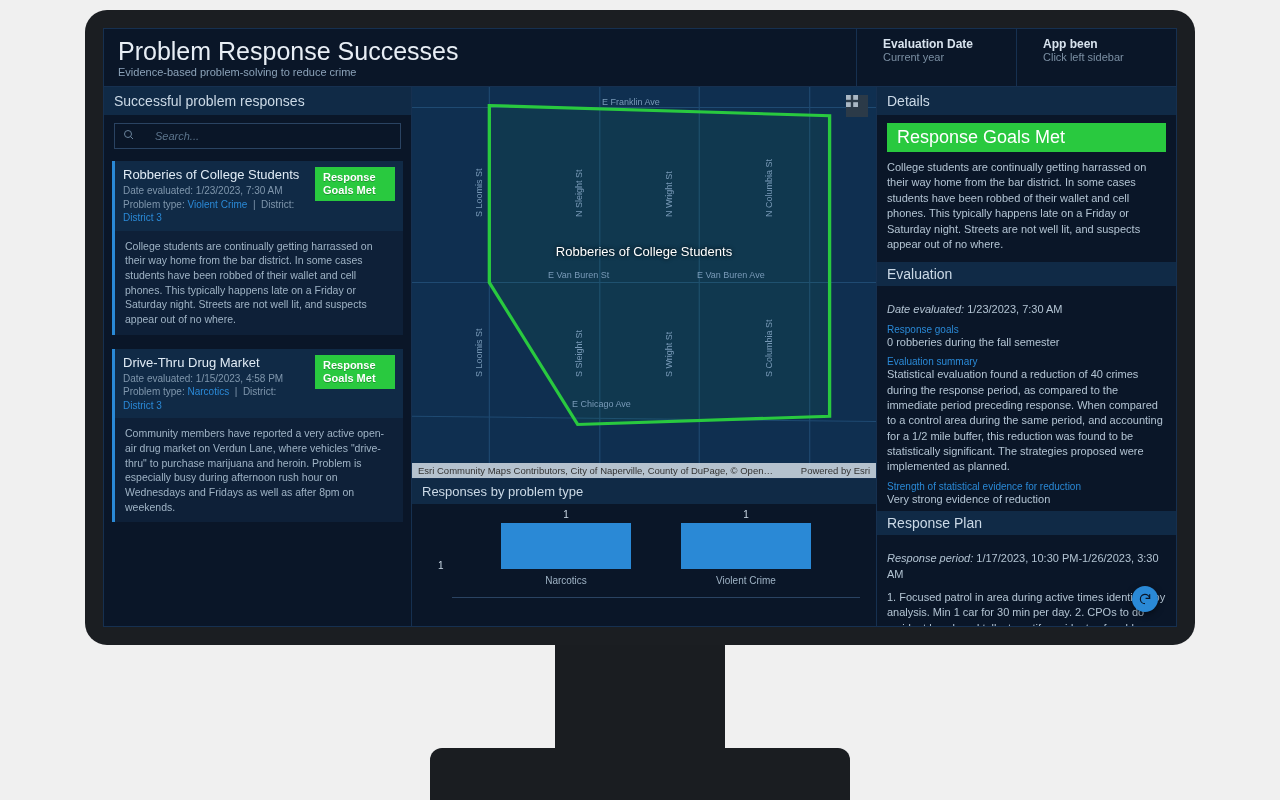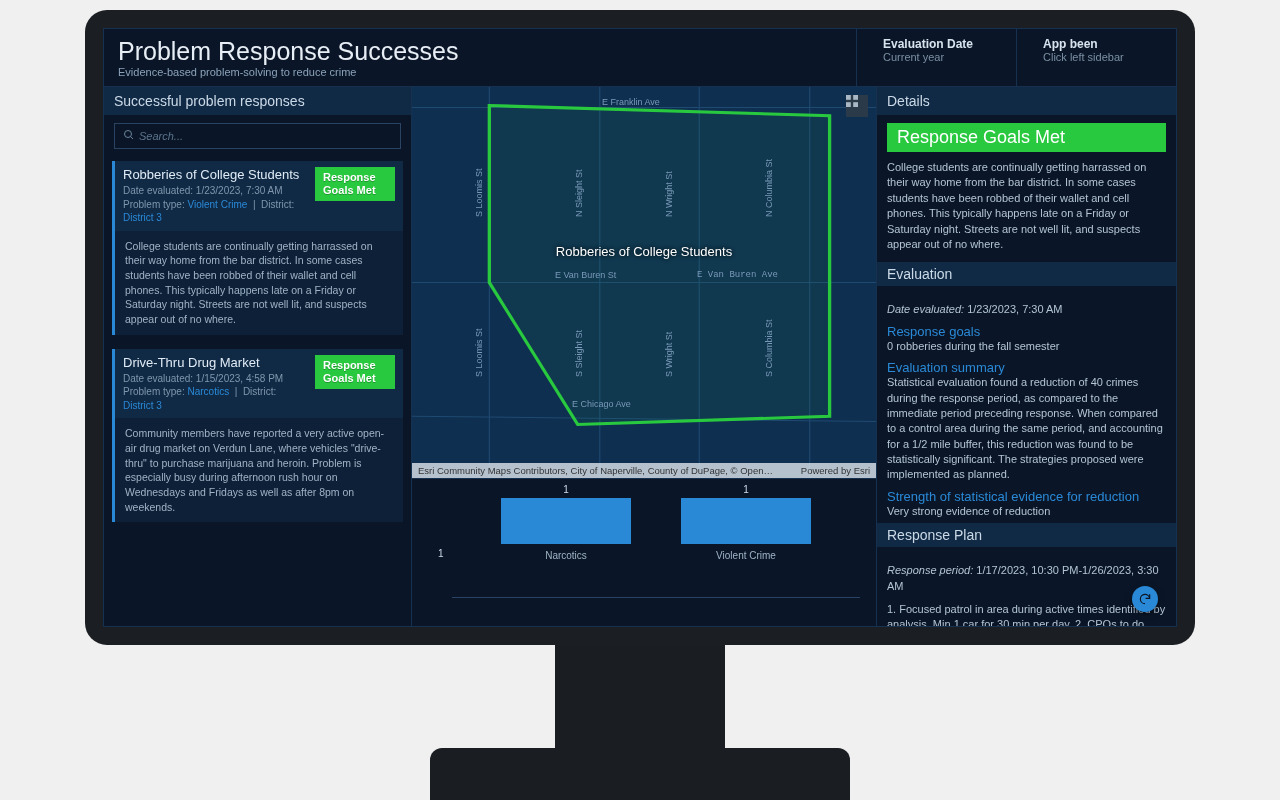--- a/index.html
+++ b/index.html
@@ -80,21 +80,21 @@
     color: #cbd9e6;
   }
   .search-box {
     margin: 8px 10px;
     background: #0a1628;
     border: 1px solid #2a4362;
     height: 26px;
     display: flex;
     align-items: center;
     padding: 0 8px;
-    gap: 4px;
+    gap: 20px;
   }
   .search-box svg { width:12px; height:12px; stroke:#6a839c; fill:none; stroke-width:2;}
   .search-box input {
     flex:1;
     background: transparent;
     border: none;
     outline: none;
     color: #cbd9e6;
     font-size: 11px;
   }
@@ -253,21 +253,21 @@
   }
   .section-h {
     background:#102a46;
     padding:4px 10px;
     font-size:14px;
     color:#cbd9e6;
     margin: 0 -10px 16px -10px;
   }
   .field-lbl {
     color:#2a89d6;
-    font-size:13px;
+    font-size:10px;
     margin-top: 6px;
   }
   .field-val {
     font-size:11px;
     color:#b3c4d3;
     line-height:1.4;
     margin-bottom:4px;
   }
   .italic { font-style: italic; }
   .fab {
@@ -373,22 +373,22 @@
               <line x1="170" y1="0" x2="170" y2="380"></line>
               <line x1="260" y1="0" x2="260" y2="380"></line>
               <line x1="360" y1="0" x2="360" y2="380"></line>
             </g>
 
             <polygon points="70,18 378,28 378,320 150,328 70,190" fill="rgba(30,200,70,0.06)" stroke="#29c93f" stroke-width="3"></polygon>
           </svg>
           <div class="map-label">Robberies of College Students</div>
 
           <span class="street-lbl" style="top:10px; left:190px;">E Franklin Ave</span>
-          <span class="street-lbl" style="top:183px; left:143px;">E Van Buren St</span>
-          <span class="street-lbl" style="top:183px; left:285px;font-family:Liberation Mono, monospace;">E Van Buren Ave</span>
+          <span class="street-lbl" style="top:183px; left:136px;">E Van Buren St</span>
+          <span class="street-lbl" style="top:183px; left:285px;">E Van Buren Ave</span>
           <span class="street-lbl" style="top:312px; left:160px;">E Chicago Ave</span>
 
           <span class="street-lbl street-v" style="top:290px; left:62px;">S Loomis St</span>
           <span class="street-lbl street-v" style="top:130px; left:62px;">S Loomis St</span>
           <span class="street-lbl street-v" style="top:130px; left:162px;">N Sleight St</span>
           <span class="street-lbl street-v" style="top:290px; left:162px;">S Sleight St</span>
           <span class="street-lbl street-v" style="top:130px; left:252px;">N Wright St</span>
           <span class="street-lbl street-v" style="top:290px; left:252px;">S Wright St</span>
           <span class="street-lbl street-v" style="top:130px; left:352px;">N Columbia St</span>
           <span class="street-lbl street-v" style="top:290px; left:352px;">S Columbia St</span>
@@ -402,20 +402,21 @@
               </svg>
           </div>
 
           <div class="attribution">
             <span>Esri Community Maps Contributors, City of Naperville, County of DuPage, © Open…</span>
             <span>Powered by Esri</span>
           </div>
         </div>
 
         <div class="chart-section">
+          <div class="chart-title">Responses by problem type</div>
           <div class="chart-area">
             <div class="y-axis">1</div>
             <div class="bars">
               <div class="bar-wrap">
                 <div class="bar-val">1</div>
                 <div class="bar" style="height:46px;"></div>
                 <div class="bar-cat">Narcotics</div>
               </div>
               <div class="bar-wrap">
                 <div class="bar-val">1</div>

